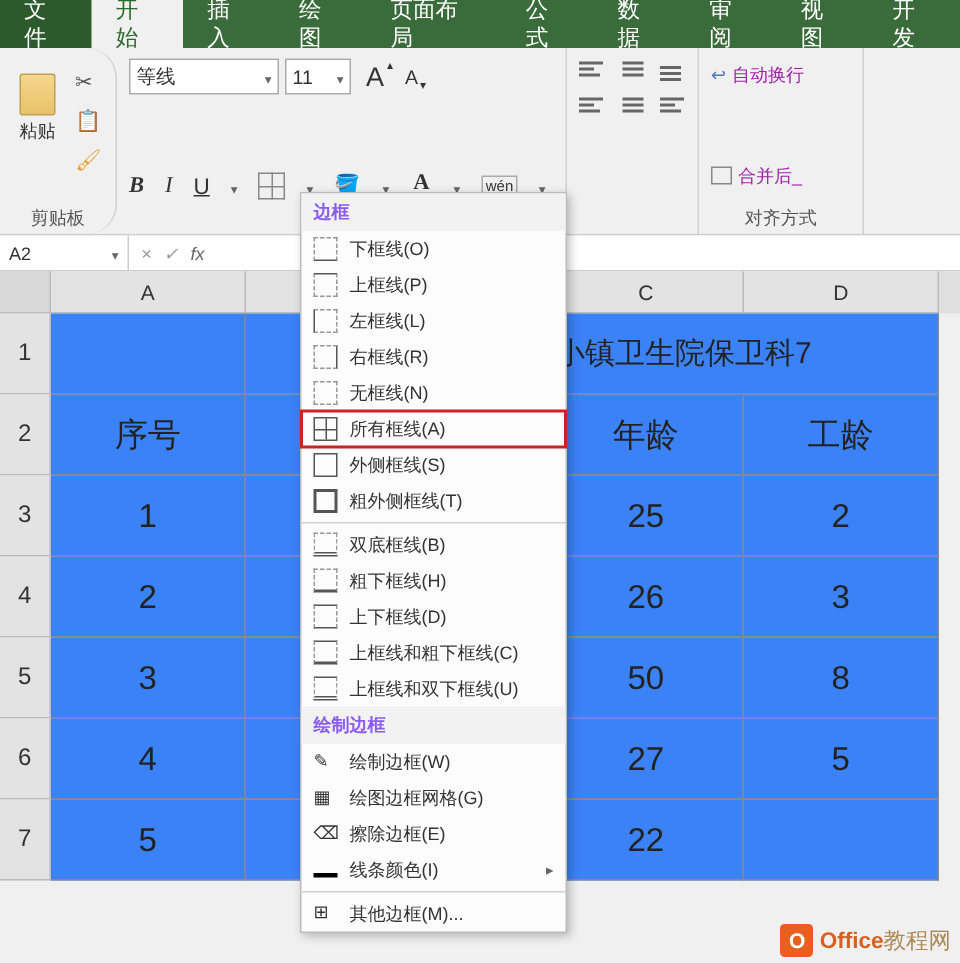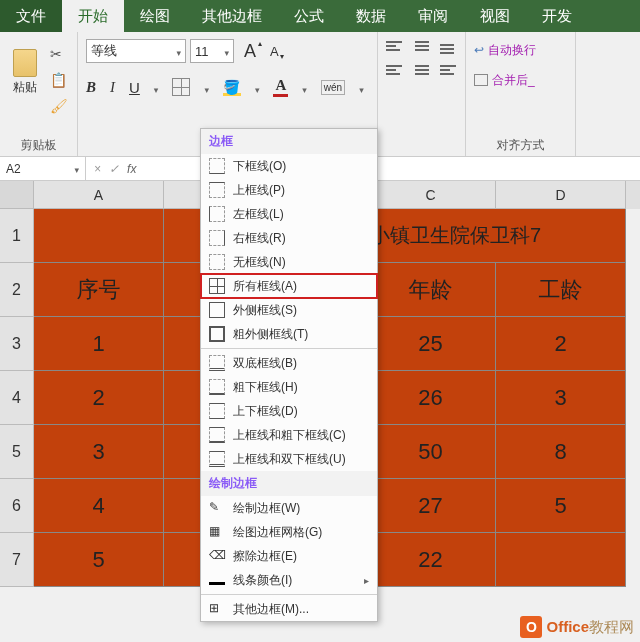--- a/index.html
+++ b/index.html
@@ -42,31 +42,32 @@
       border-bottom: 1px solid #ccc;
       display: flex;
       align-items: stretch;
     }
     .ribbon-group {
       border-right: 1px solid #d0d0d0;
       padding: 4px 8px;
       display: flex;
       flex-direction: column;
       position: relative;
+      gap: 37px;
     }
     .group-label {
       position: absolute;
       bottom: 2px;
       left: 0;
       right: 0;
       text-align: center;
       color: #555;
       font-size: 12px;
     }
-    .clipboard-group { width: 78px; }
+    .clipboard-group { width: 78px; border-radius: 20px; }
     .clipboard-btns {
       display: flex;
       gap: 8px;
       padding-top: 4px;
     }
     .paste-btn {
       width: 34px;
       height: 56px;
       display: flex;
       flex-direction: column;
@@ -214,21 +215,21 @@
       grid-template-columns: 130px 202px 130px 130px;
       flex:1;
     }
     .cell {
       height:54px;
       border-right:1px solid #888;
       border-bottom:1px solid #888;
       display:flex; align-items:center; justify-content:center;
       font-size:22px;
       color:#222;
-      background:#c2410c;
+      background:#3b82f6;
     }
     .cell.title { font-size:20px; }
     .cell.header { font-size:22px; }
     
     .border-menu {
       position: absolute;
       left: 200px;
       top: 128px;
       width: 178px;
       background: #fcfcfc;
@@ -307,22 +308,23 @@
       color:#fff; font-weight:bold; font-size:14px;
     }
     .wm-text b { color:#d86020; }
   </style>
 </head>
 <body>
 
 <div class="tab-bar">
   <div class="tab tab-file">文件</div>
   <div class="tab active">开始</div>
+  <div class="tab">插入</div>
   <div class="tab">绘图</div>
-  <div class="tab">其他边框</div>
+  <div class="tab">页面布局</div>
   <div class="tab">公式</div>
   <div class="tab">数据</div>
   <div class="tab">审阅</div>
   <div class="tab">视图</div>
   <div class="tab">开发</div>
 </div>
 
 <div class="ribbon">
   <div class="ribbon-group clipboard-group">
     <div class="clipboard-btns">

